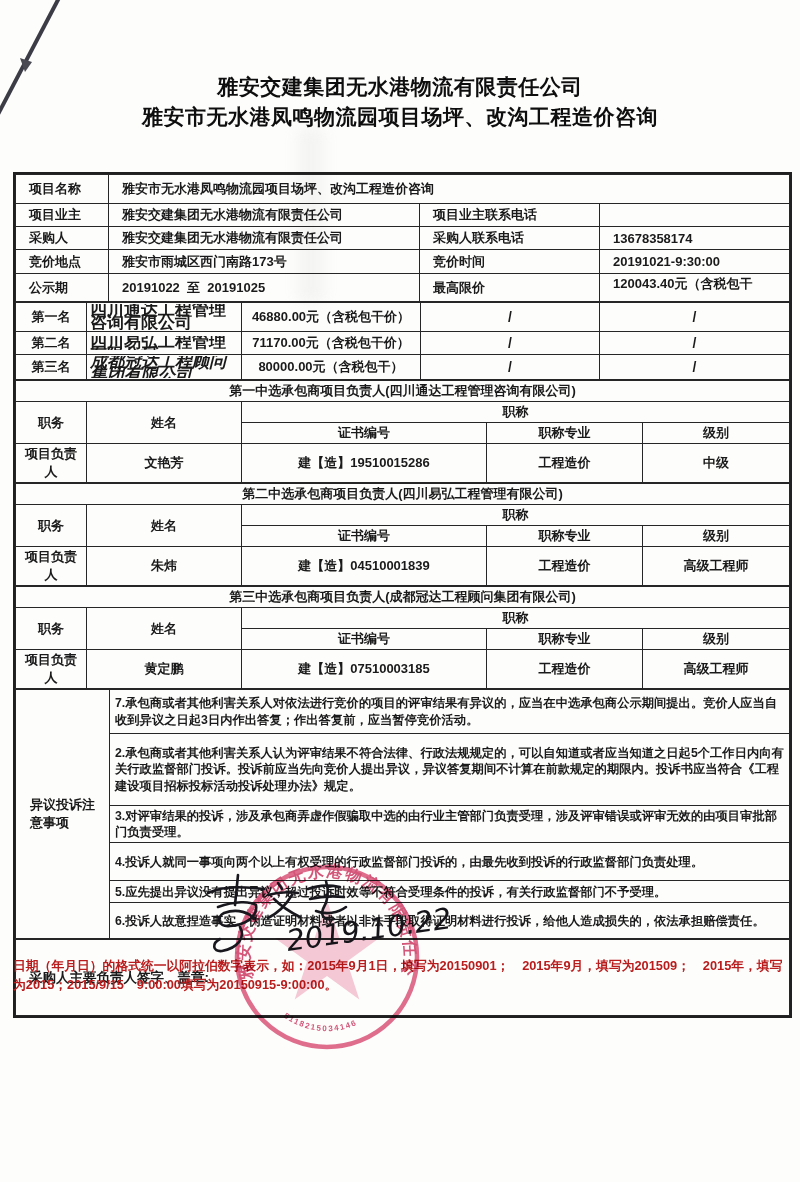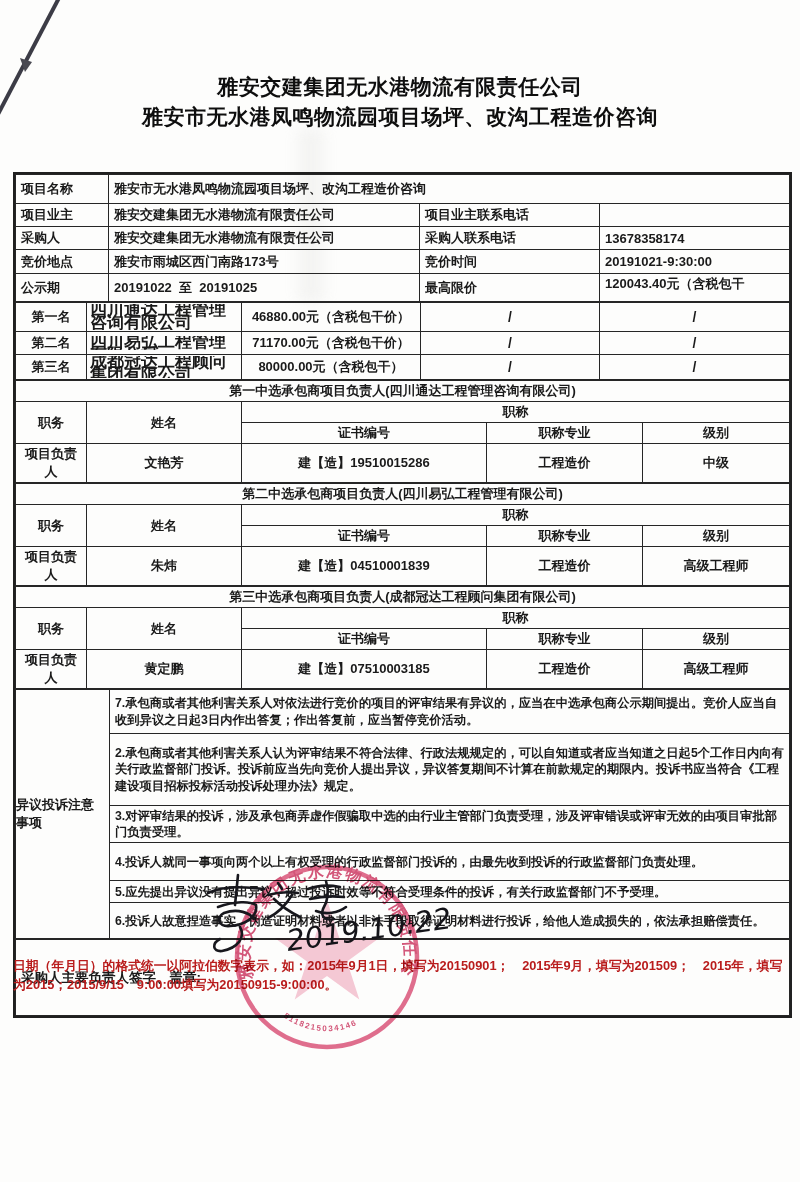--- a/index.html
+++ b/index.html
@@ -17,28 +17,28 @@
     background:#e9e9e7;opacity:.45;filter:blur(7px);}
   
   .title-block{position:absolute;top:72px;left:0;width:800px;text-align:center;}
   .title-line{font-size:21px;font-weight:700;line-height:30px;color:#0e0e0e;letter-spacing:.5px;}
   
   .doc-table{position:absolute;left:13px;top:172px;width:775px;border:2px solid #1f1f1f;background:transparent;}
   table{width:100%;border-collapse:collapse;table-layout:fixed;}
   td{border:1.5px solid #262626;font-size:13px;font-weight:700;color:#1a1a1a;
      padding:1px 3px;vertical-align:middle;overflow:hidden;}
   td.c{text-align:center;}
-  td.l{text-align:left;padding-left:5px;margin-top:32px;}
+  td.l{text-align:left;padding-left:13px;margin-top:32px;}
   .pre{white-space:pre-wrap;}
   .pre-line{white-space:pre-line;}
   .sec-h{text-align:center;font-size:13px;}
   .clip{height:26px;line-height:12.5px;font-size:17px;overflow:hidden;text-align:left;}
   .slash{font-size:14px;}
   .obj-txt{font-size:12.3px;line-height:1.32;font-weight:700;padding:2px 5px;}
-  .obj-lbl{font-size:13px;font-weight:700;padding-left:0;}
+  .obj-lbl{font-size:13px;font-weight:700;padding-left:14px;}
   .sig-lbl{font-size:13.5px;font-weight:700;}
   
   .footer-note{position:absolute;left:13px;top:957px;width:776px;
     font-size:12.8px;font-weight:700;line-height:1.45;color:#b91c1c;}
   
   .stamp-svg{position:absolute;left:222px;top:852px;mix-blend-mode:multiply;opacity:.88;}
   .sig-svg{position:absolute;left:150px;top:855px;}
   .hand{stroke:#17171d;stroke-width:2.6;fill:none;stroke-linecap:round;stroke-linejoin:round;}
   .hand-date{font-family:"DejaVu Sans",sans-serif;font-style:italic;font-size:29px;fill:#141419;}
   .ring-text{font-size:16px;font-weight:700;letter-spacing:2.2px;fill:#cf4068;}
@@ -124,21 +124,21 @@
         <td>
               <div class="clip" style="height:14px;">四川易弘工程管理有限公司</div>
             </td>
         <td class="c">71170.00元（含税包干价）</td>
         <td class="c slash">/</td>
         <td class="c slash">/</td>
       </tr>
       <tr style="height:21px">
         <td class="c">第三名</td>
         <td>
-              <div class="clip" style="height:22px;">成都冠达工程顾问集团有限公司</div>
+              <div class="clip" style="height:22px;font-style:italic;">成都冠达工程顾问集团有限公司</div>
             </td>
         <td class="c">80000.00元（含税包干）</td>
         <td class="c slash">/</td>
         <td class="c slash">/</td>
       </tr>
     </tbody>
       </table>
 
     <table>
       <colgroup>

